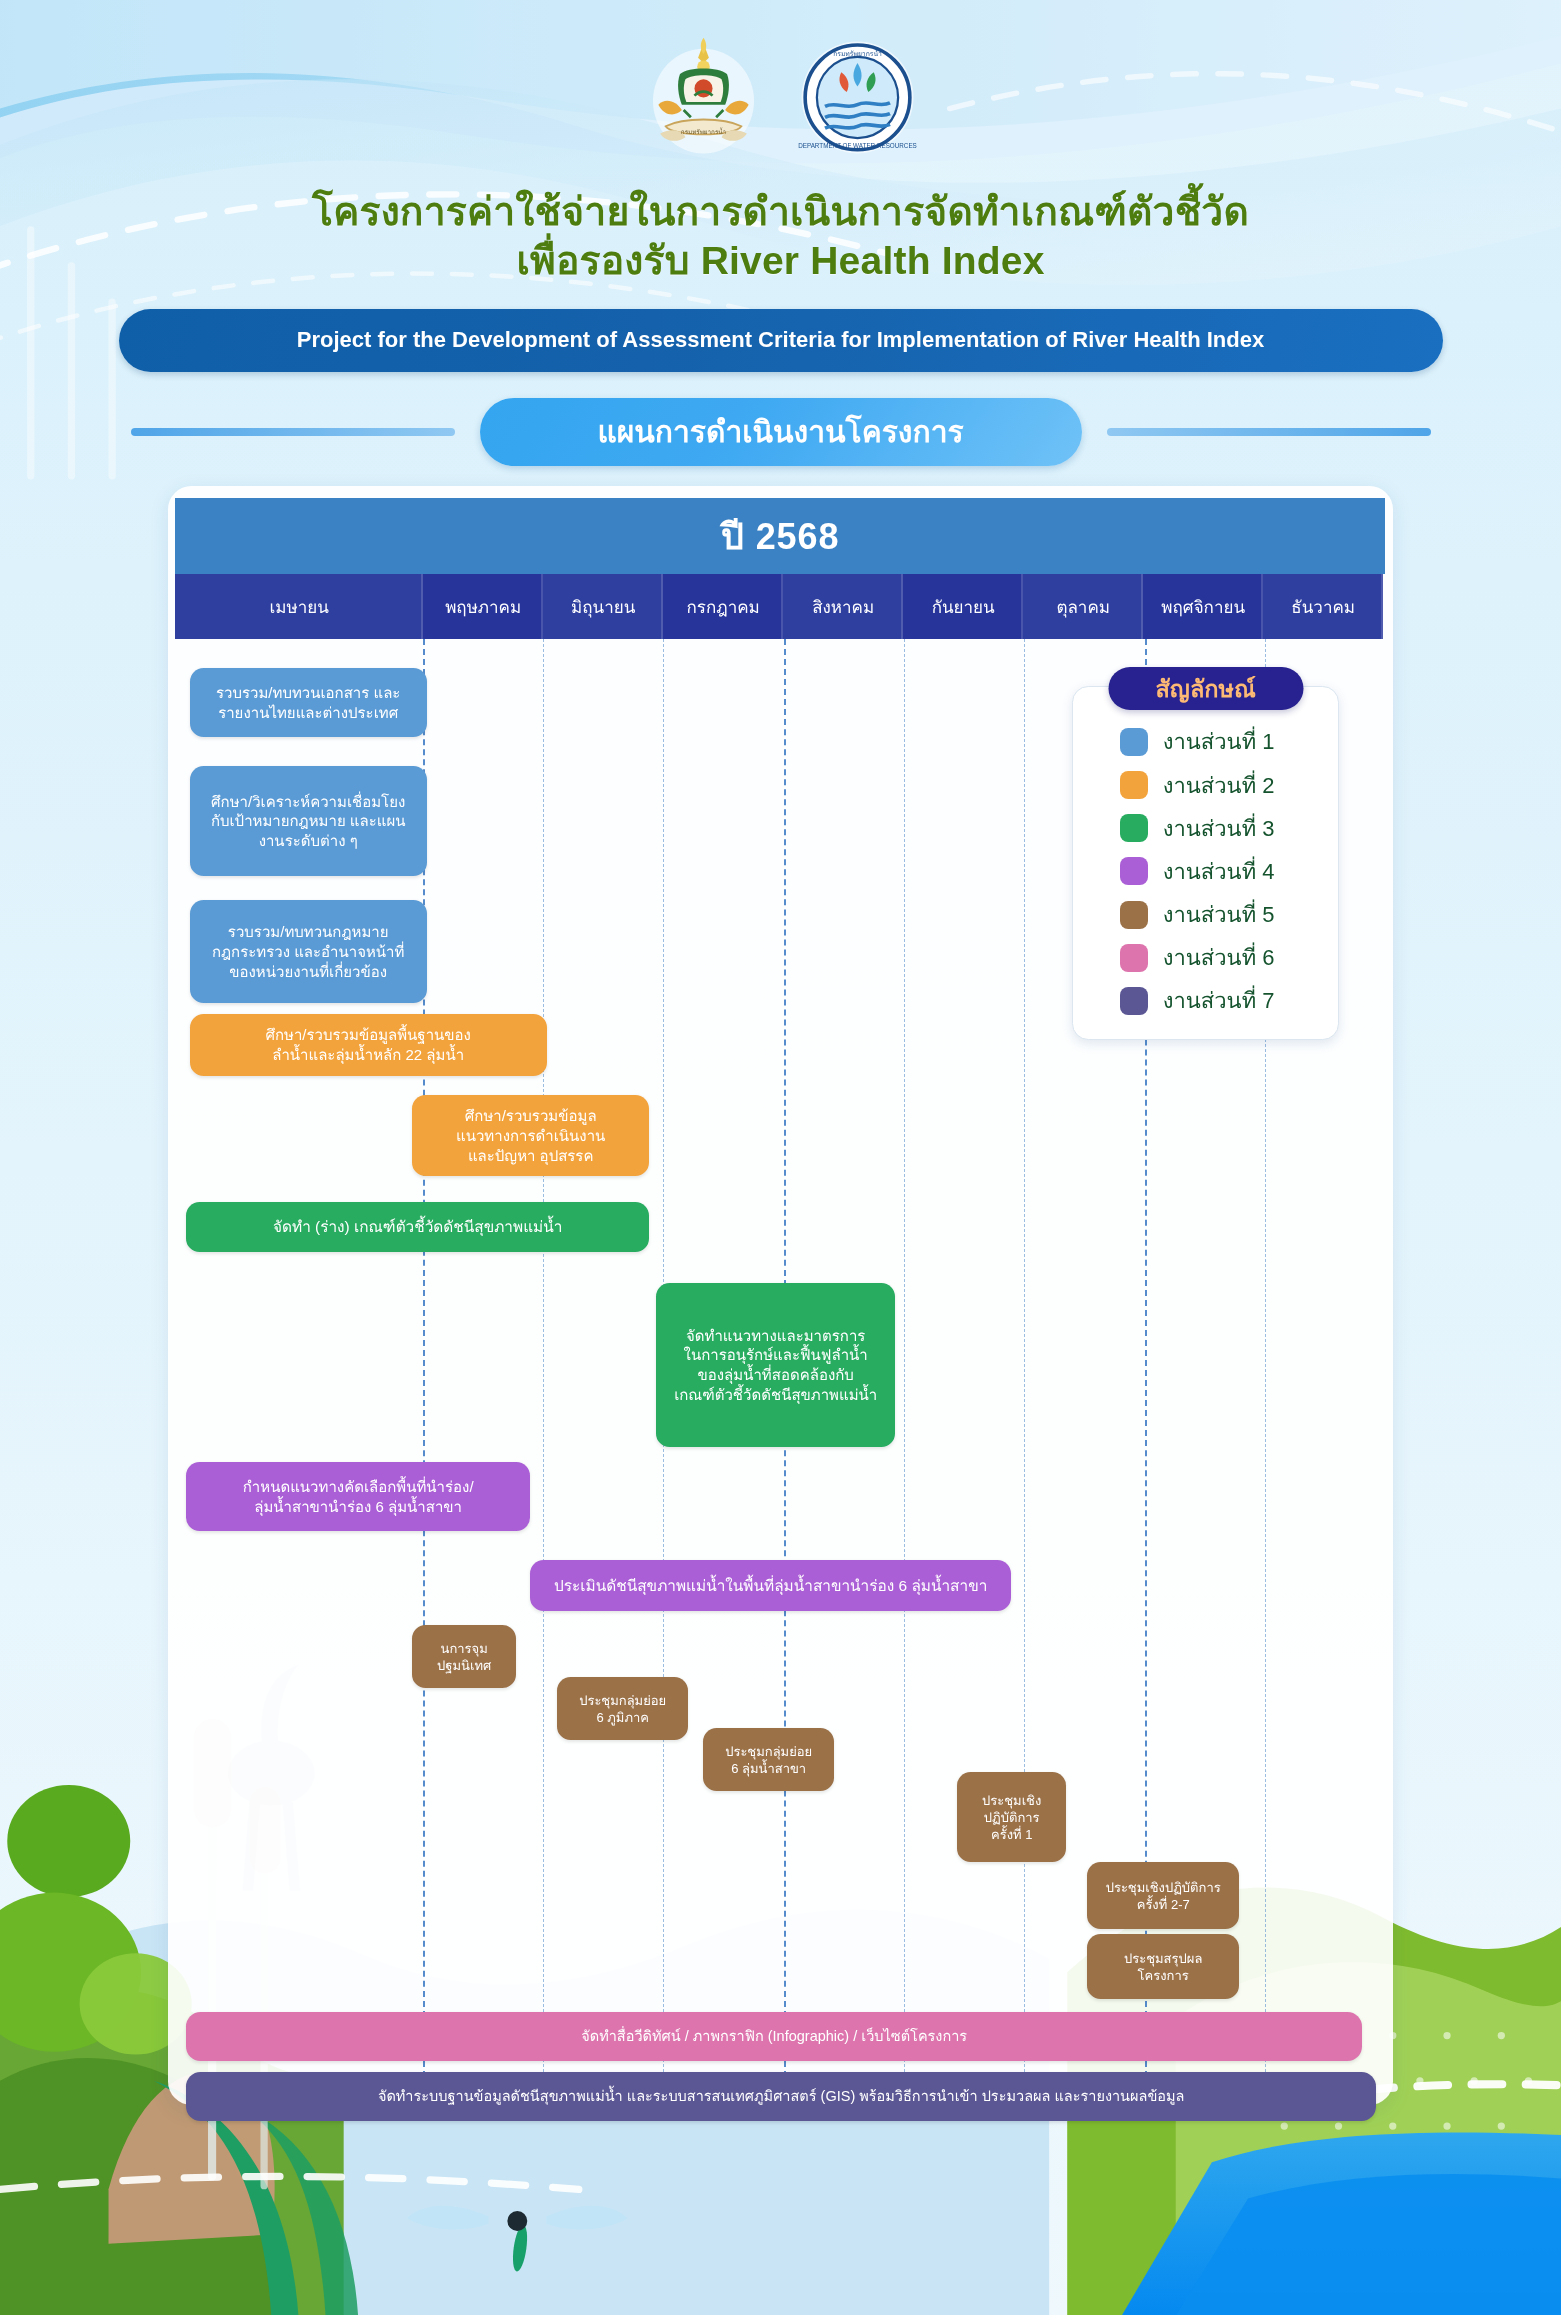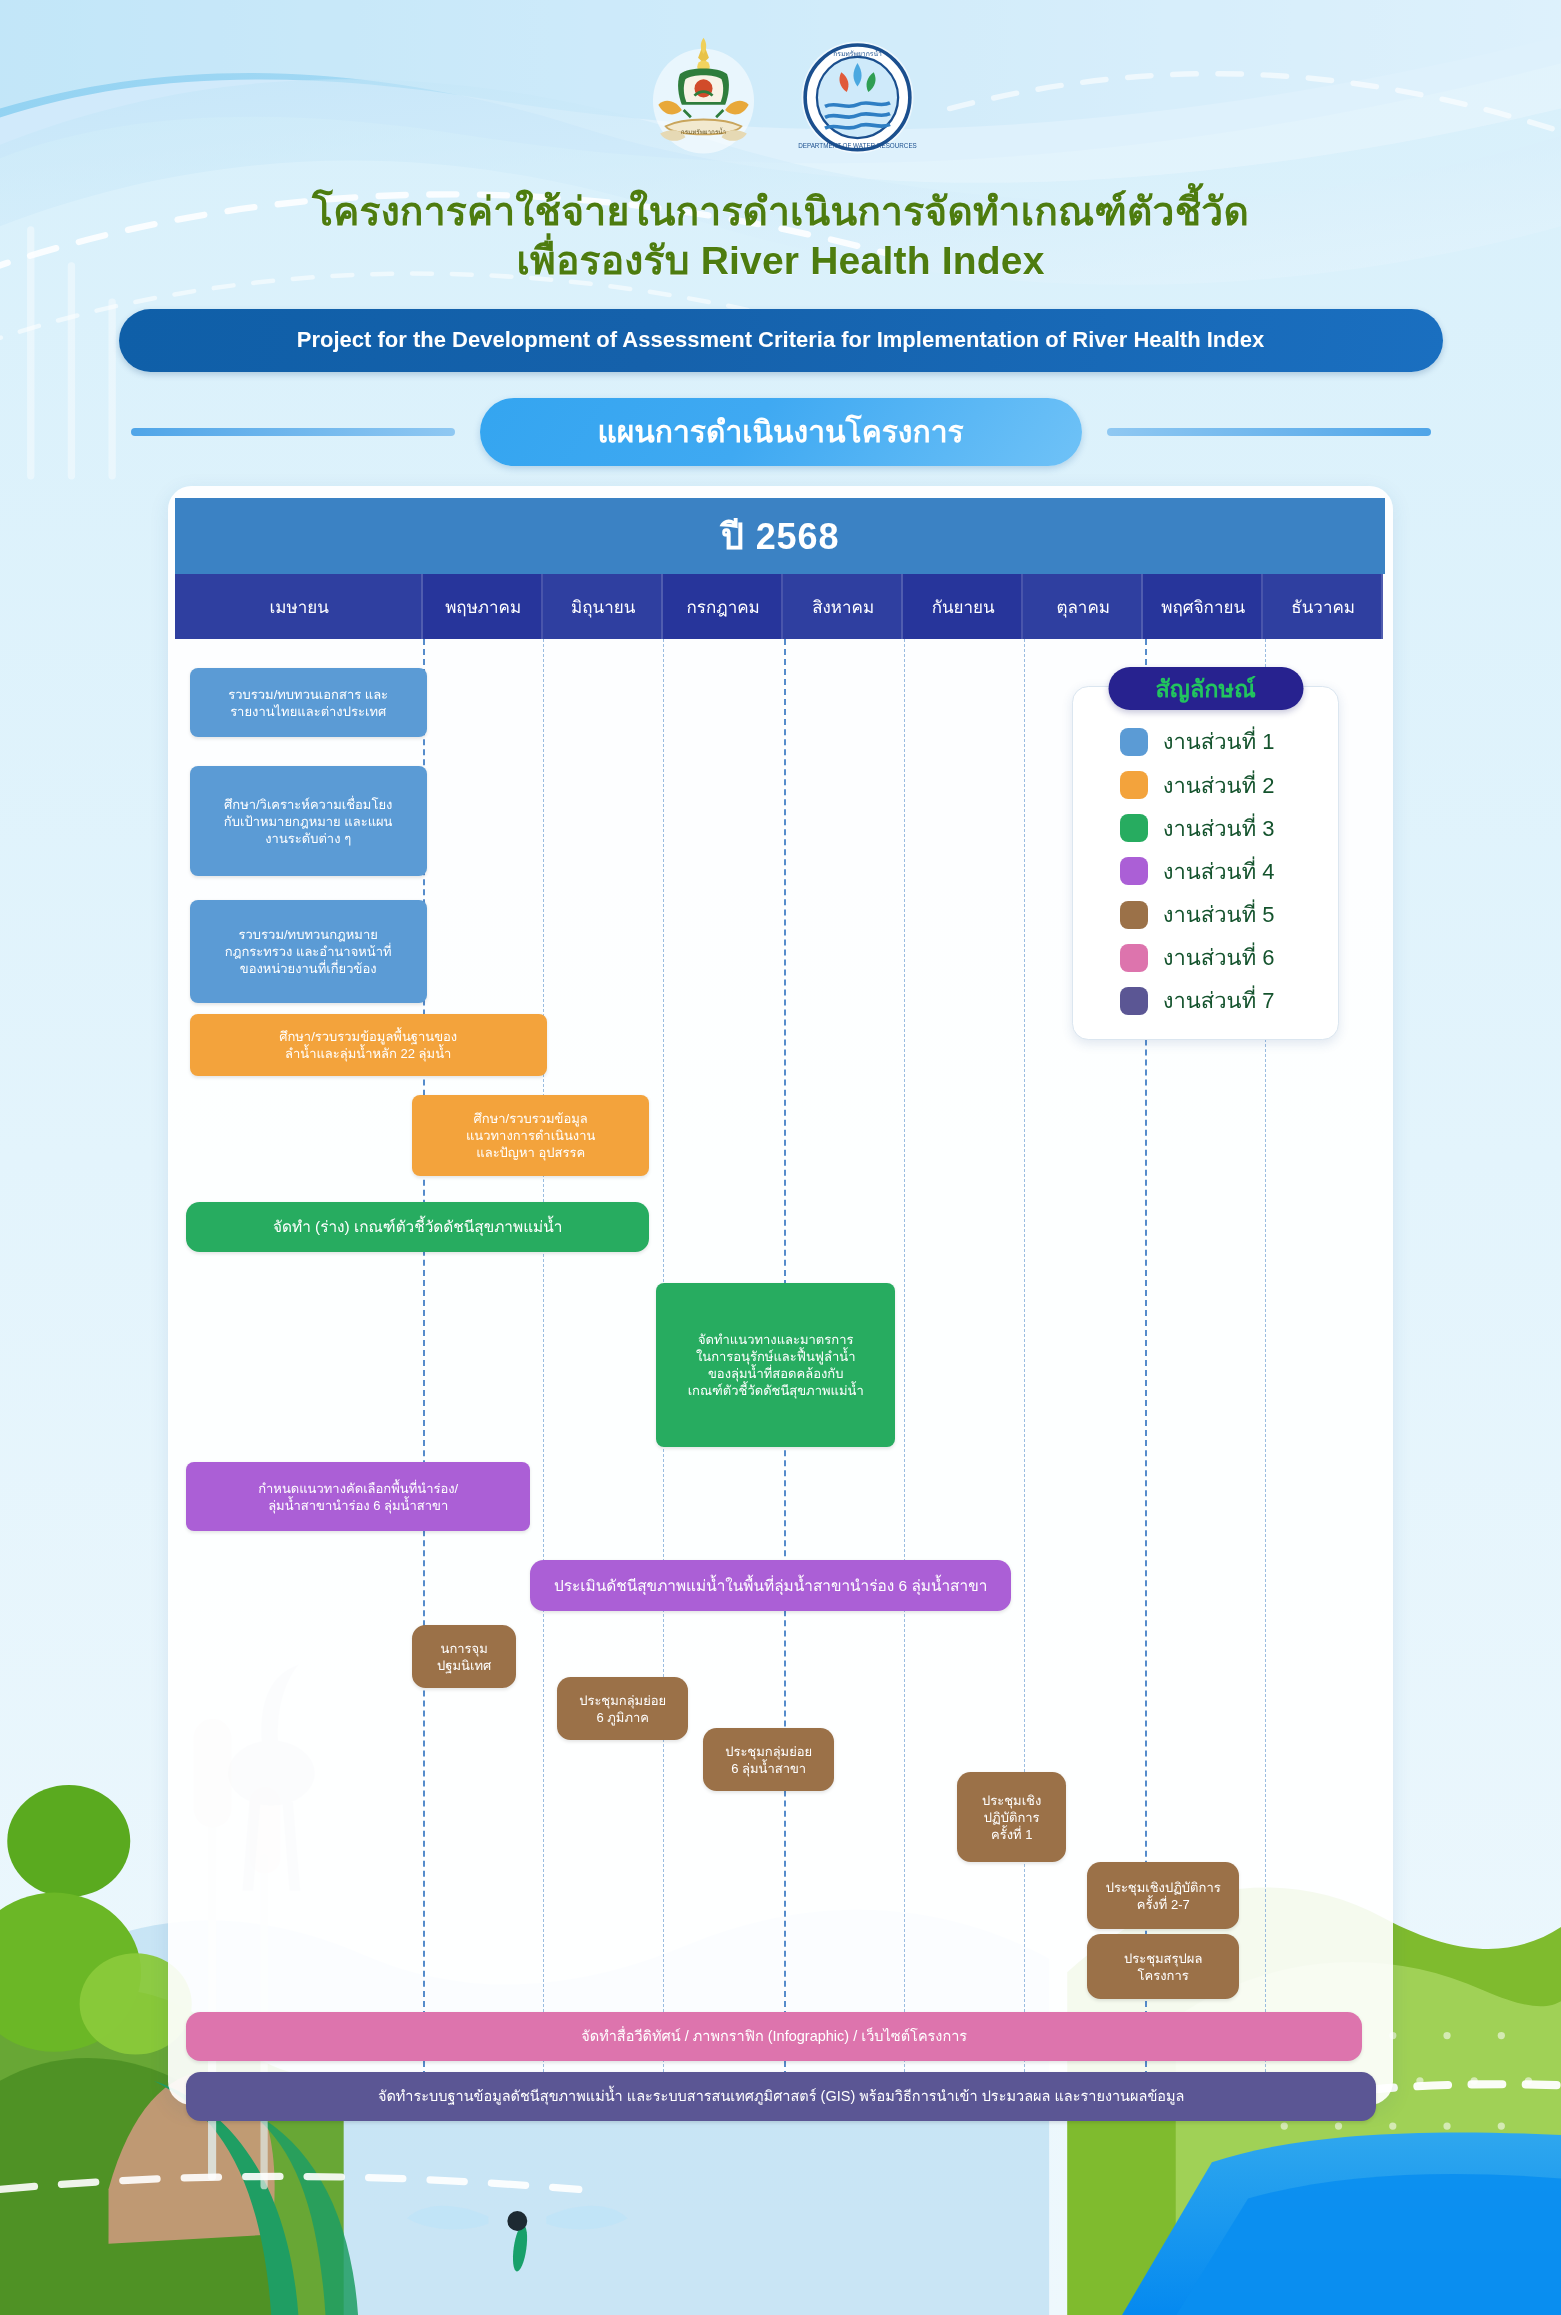--- a/index.html
+++ b/index.html
@@ -88,34 +88,34 @@
   }
   .gl.thin{border-left:1.8px dashed #7aa7d6;opacity:.75;}
 
   
   .bar{
     position:absolute;border-radius:13.6px;color:#fff;
     display:flex;align-items:center;justify-content:center;text-align:center;
     font-size:14.5px;line-height:1.32;padding:5.4px 9px;
     box-shadow:0 1.8px 3.6px rgba(0,0,0,.10);
   }
-  .bar.small{font-size:13px;border-radius:8px;}
+  .bar.small{font-size:15px;}
   .bar.tiny{font-size:13px;}
   .bar.wide{font-size:15.4px;}
 
   
   .legend{
     position:absolute;width:267px;border-radius:16.3px;background:#fff;
     border:0.9px solid #dbe6f0;box-shadow:0 3.6px 11px rgba(40,80,140,.13);
     padding:33px 0 16.3px 0;
   }
   .legend-title{
     position:absolute;top:-20px;left:50%;transform:translateX(-50%);
     width:195px;height:43px;border-radius:22px;background:#27228f;
-    color:#22c55e;font-size:23.5px;font-weight:bold;
+    color:#fdba74;font-size:23.5px;font-weight:bold;
     display:flex;align-items:center;justify-content:center;
     box-shadow:0 2.7px 6.3px rgba(30,30,110,.25);
   }
   .legend-item{display:flex;align-items:center;gap:14.5px;padding:4.1px 0 4.1px 47px;}
   .swatch{width:28px;height:28px;border-radius:8.1px;flex:none;}
   .legend-label{font-size:22px;color:#14532d;}
 
   
 </style>
 </head>

